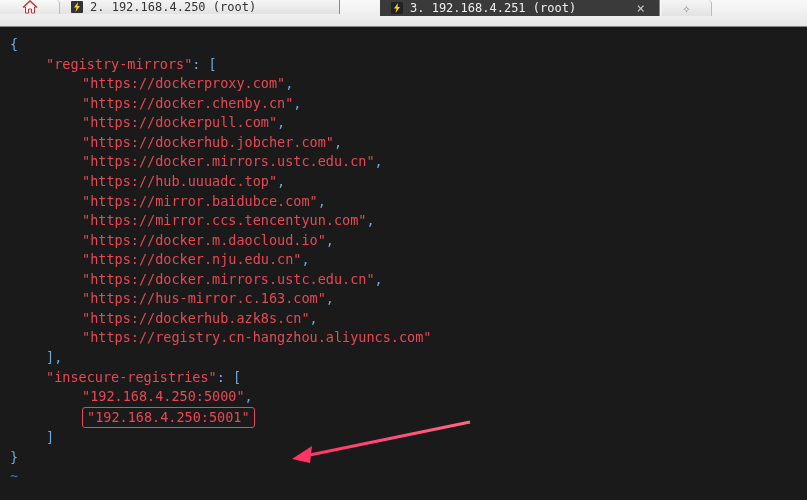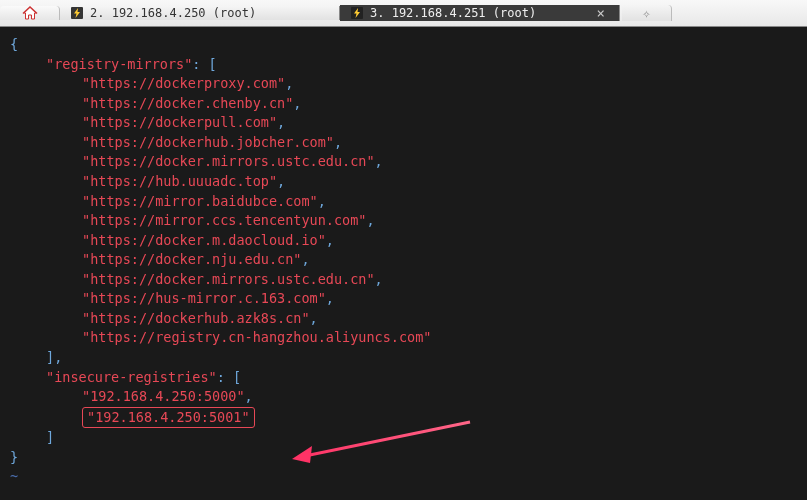--- a/index.html
+++ b/index.html
@@ -7,21 +7,21 @@
       width: 807px;
       height: 500px;
       background: #1a1a1a;
       font-family: "Consolas", "Monaco", monospace;
       overflow: hidden;
     }
     .tab-bar {
       height: 27px;
       background: linear-gradient(to bottom, #f8f8f8, #e8e8e8);
       display: flex;
-      align-items: center;
+      align-items: flex-start;
       border-bottom: 1px solid #888;
     }
     .home-tab {
       width: 60px;
       background: linear-gradient(to bottom, #fafafa, #e6e6e6);
       border-right: 1px solid #bbb;
       display: flex;
       align-items: center;
       justify-content: center;
       border-top-left-radius: 4px;
@@ -42,20 +42,21 @@
       gap: 6px;
       min-width: 280px;
     }
     .tab.inactive {
       background: linear-gradient(to bottom, #f5f5f5, #e2e2e2);
       color: #333;
     }
     .tab.active {
       background: #3a3a3a;
       color: #eee;
+      margin-left: 40px;
     }
     .tab-icon {
       width: 14px;
       height: 14px;
       display: flex;
       align-items: center;
       justify-content: center;
     }
     .tab-close {
       margin-left: auto;

